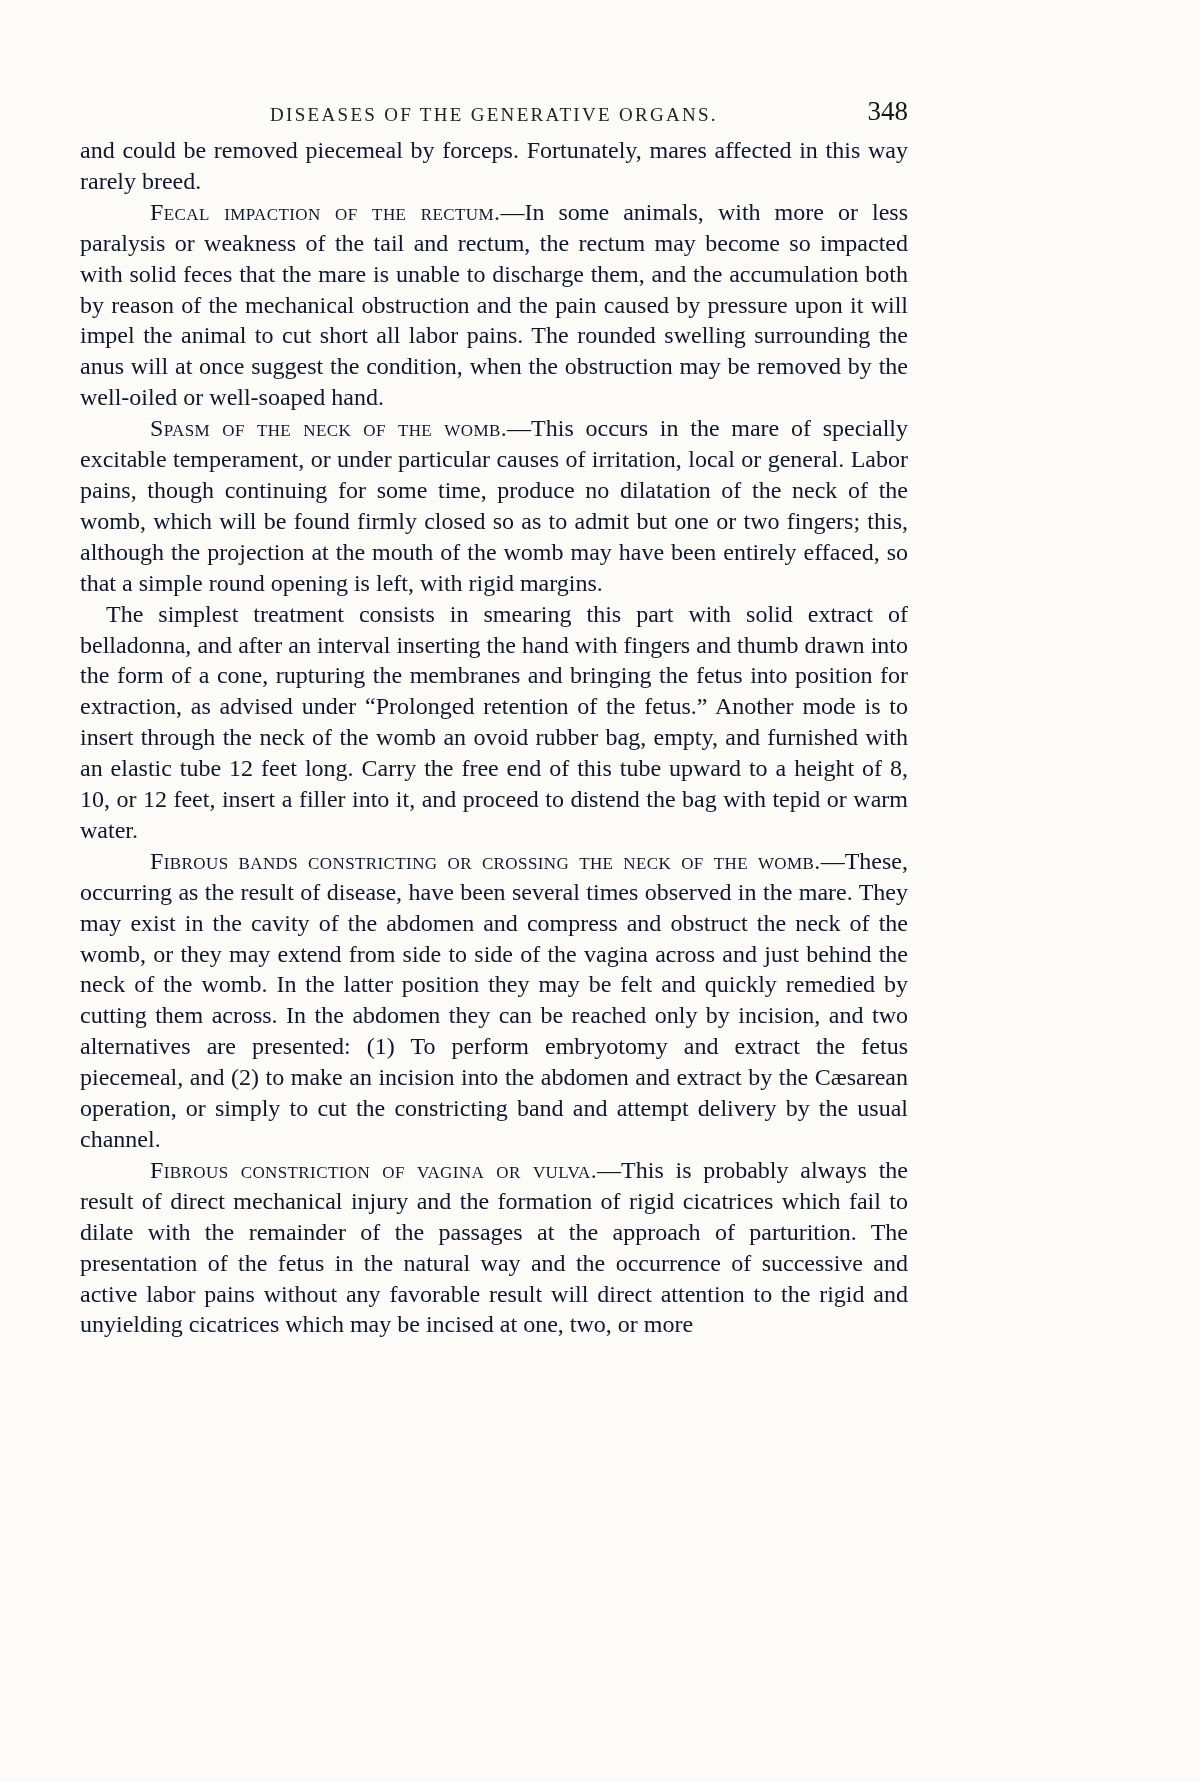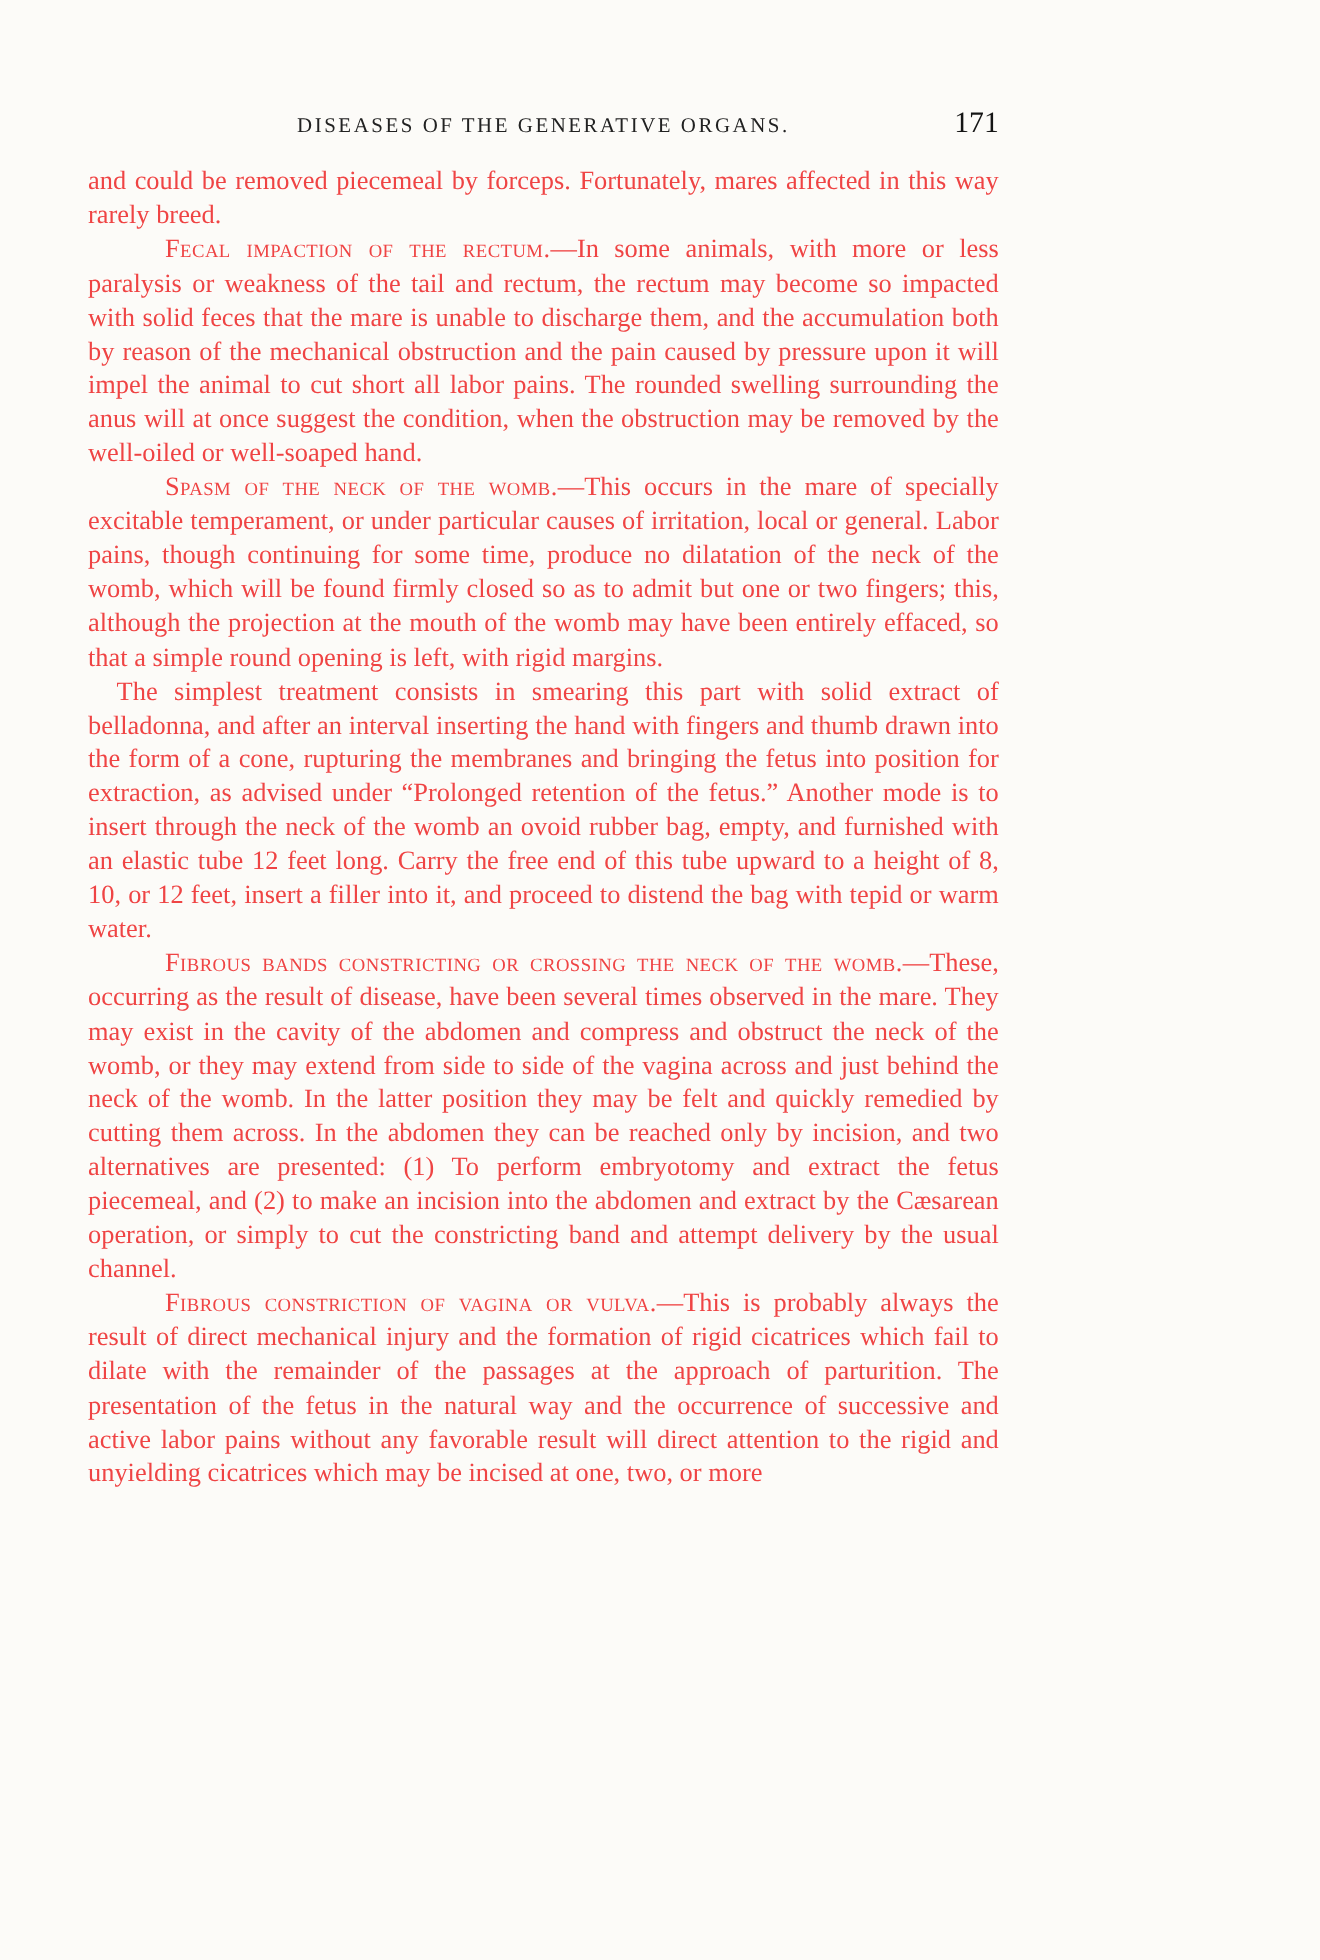--- a/index.html
+++ b/index.html
@@ -12,21 +12,21 @@
     overflow:hidden;
   }
   .page-column {
     position:absolute;
     left:80px; top:96px;
     width:828px;
   }
   .page-header {
     position:relative;
     height:36px;
-    margin-bottom:18px;
+    margin-bottom:3px;
     font-family:Liberation Serif, serif;
   }
   .running-title {
     position:absolute;
     left:50%;
     transform:translateX(-50%);
     top:8px;
     font-size:19px;
     letter-spacing:2.3px;
     white-space:nowrap;
@@ -36,21 +36,21 @@
     position:absolute;
     right:0;
     top:0;
     font-size:27px;
     color:#141414;
   }
   .body-text {
     font-size:24px;
     line-height:30.9px;
     text-align:justify;
-    color:#ef4444;
+    color:#0f172a;
   }
   .body-text p {
     margin:0;
     text-indent:26px;
   }
   .body-text p.noindent {
     text-indent:0;
   }
   .lead {
     font-variant:small-caps;
@@ -58,21 +58,21 @@
     margin-left:44px;
   }
 </style>
 </head>
 <body>
 
 <div class="page-column">
 
   <div class="page-header">
     <div class="running-title">DISEASES OF THE GENERATIVE ORGANS.</div>
-    <div class="page-number">171</div>
+    <div class="page-number">348</div>
   </div>
 
   <div class="body-text">
 
     <p class="noindent"><span>and could be removed piecemeal by forceps.  Fortunately, mares affected in this way rarely breed.</span></p>
 
     <p><span class="lead">Fecal impaction of the rectum.</span><span>—In some animals, with more or less paralysis or weakness of the tail and rectum, the rectum may become so impacted with solid feces that the mare is unable to discharge them, and the accumulation both by reason of the mechanical obstruction and the pain caused by pressure upon it will impel the animal to cut short all labor pains.  The rounded swelling surrounding the anus will at once suggest the condition, when the obstruction may be removed by the well-oiled or well-soaped hand.</span></p>
 
     <p><span class="lead">Spasm of the neck of the womb.</span><span>—This occurs in the mare of specially excitable temperament, or under particular causes of irritation, local or general.  Labor pains, though continuing for some time, produce no dilatation of the neck of the womb, which will be found firmly closed so as to admit but one or two fingers; this, although the projection at the mouth of the womb may have been entirely effaced, so that a simple round opening is left, with rigid margins.</span></p>
 

